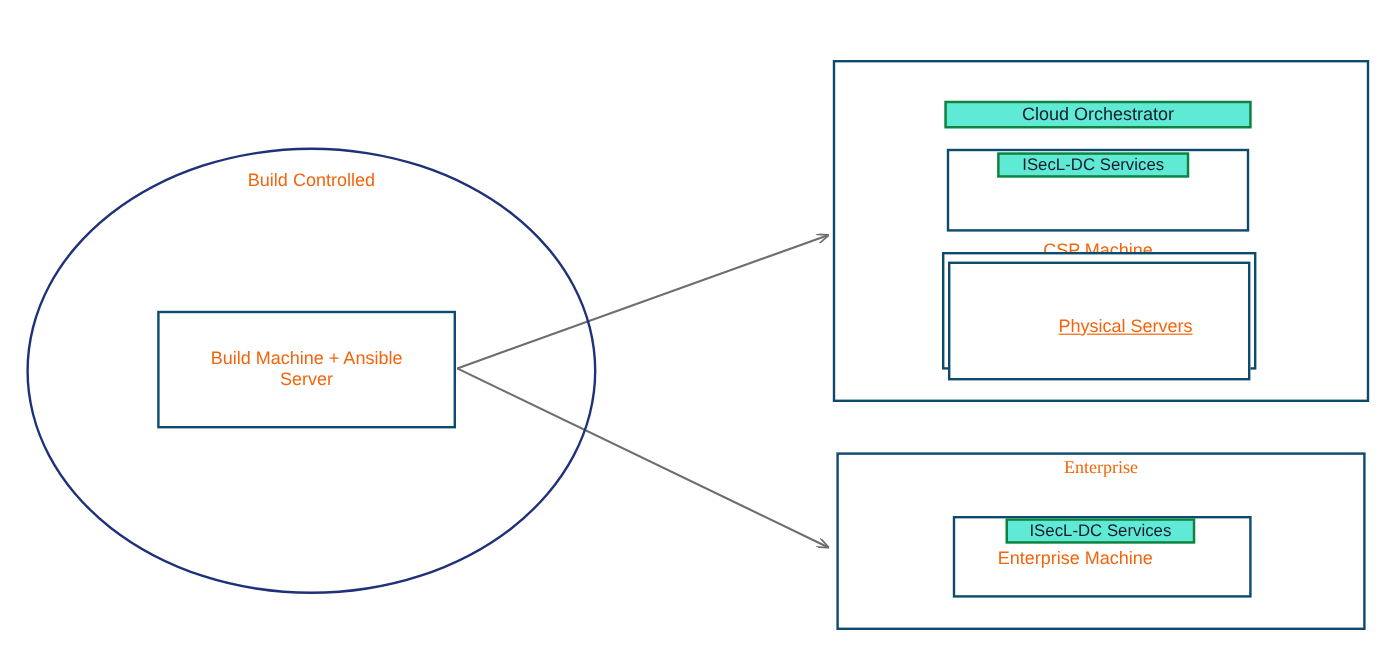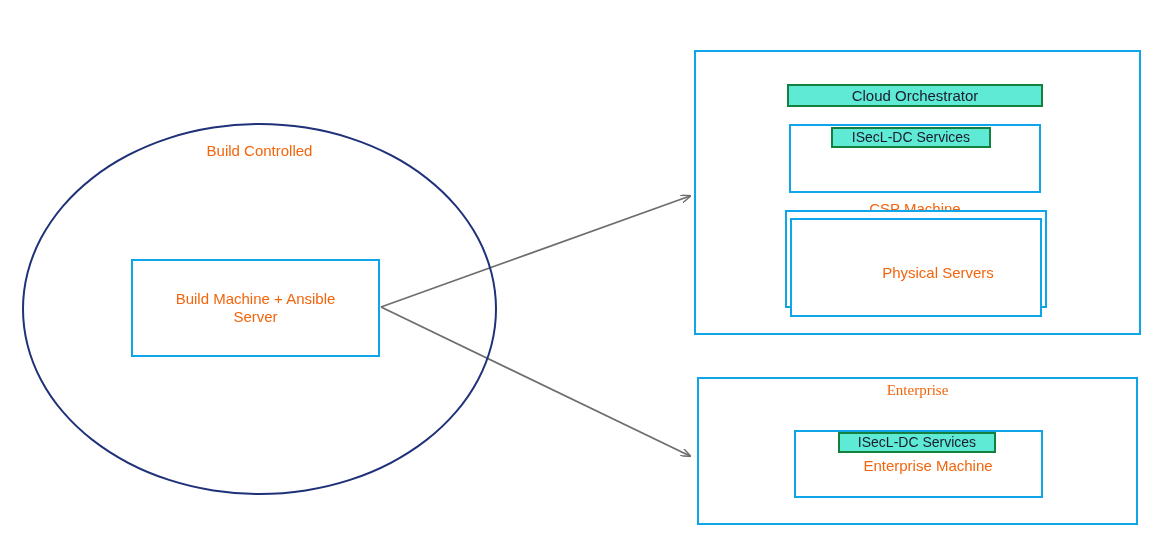--- a/index.html
+++ b/index.html
@@ -23,21 +23,21 @@
   
   .label-orange {
     color: #F2650D;
     font-size: 15px;
     line-height: 18px;
     text-align: center;
     white-space: pre-line;
   }
   .box-navy {
     position: absolute;
-    border: 2px solid #0ea5e9;
+    border: 2px solid #0c4a6e;
     background: #ffffff;
     box-sizing: border-box;
   }
   .badge-cyan {
     position: absolute;
     background: #5eead4;
     border: 2px solid #15803d;
     box-sizing: border-box;
     color: #1A1A2E;
     text-align: center;
@@ -146,20 +146,21 @@
     width: 162px;
     height: 20px;
     font-size: 12px;
     line-height: 16px;
   }
   #physical-servers-label {
     position: absolute;
     left: 790px;
     top: 264px;
     width: 296px;
+    text-decoration: underline;
   }
 
   
   #enterprise-outer-box {
     left: 697px;
     top: 377px;
     width: 441px;
     height: 148px;
   }
   #enterprise-title {
@@ -180,21 +181,20 @@
     top: 432px;
     width: 158px;
     height: 21px;
     line-height: 17px;
   }
   #enterprise-machine-label {
     position: absolute;
     left: 794px;
     top: 457px;
     width: 204px;
-    padding-left: 32px;
   }
 </style>
 </head>
 <body>
 
 <div id="canvas">
 
   <svg id="arrows-layer" viewBox="0 0 1165 548" width="1165" height="548" xmlns="http://www.w3.org/2000/svg">
     <defs>
       <marker id="arrowhead" markerWidth="10" markerHeight="8" refX="9" refY="4" orient="auto" markerUnits="userSpaceOnUse">

